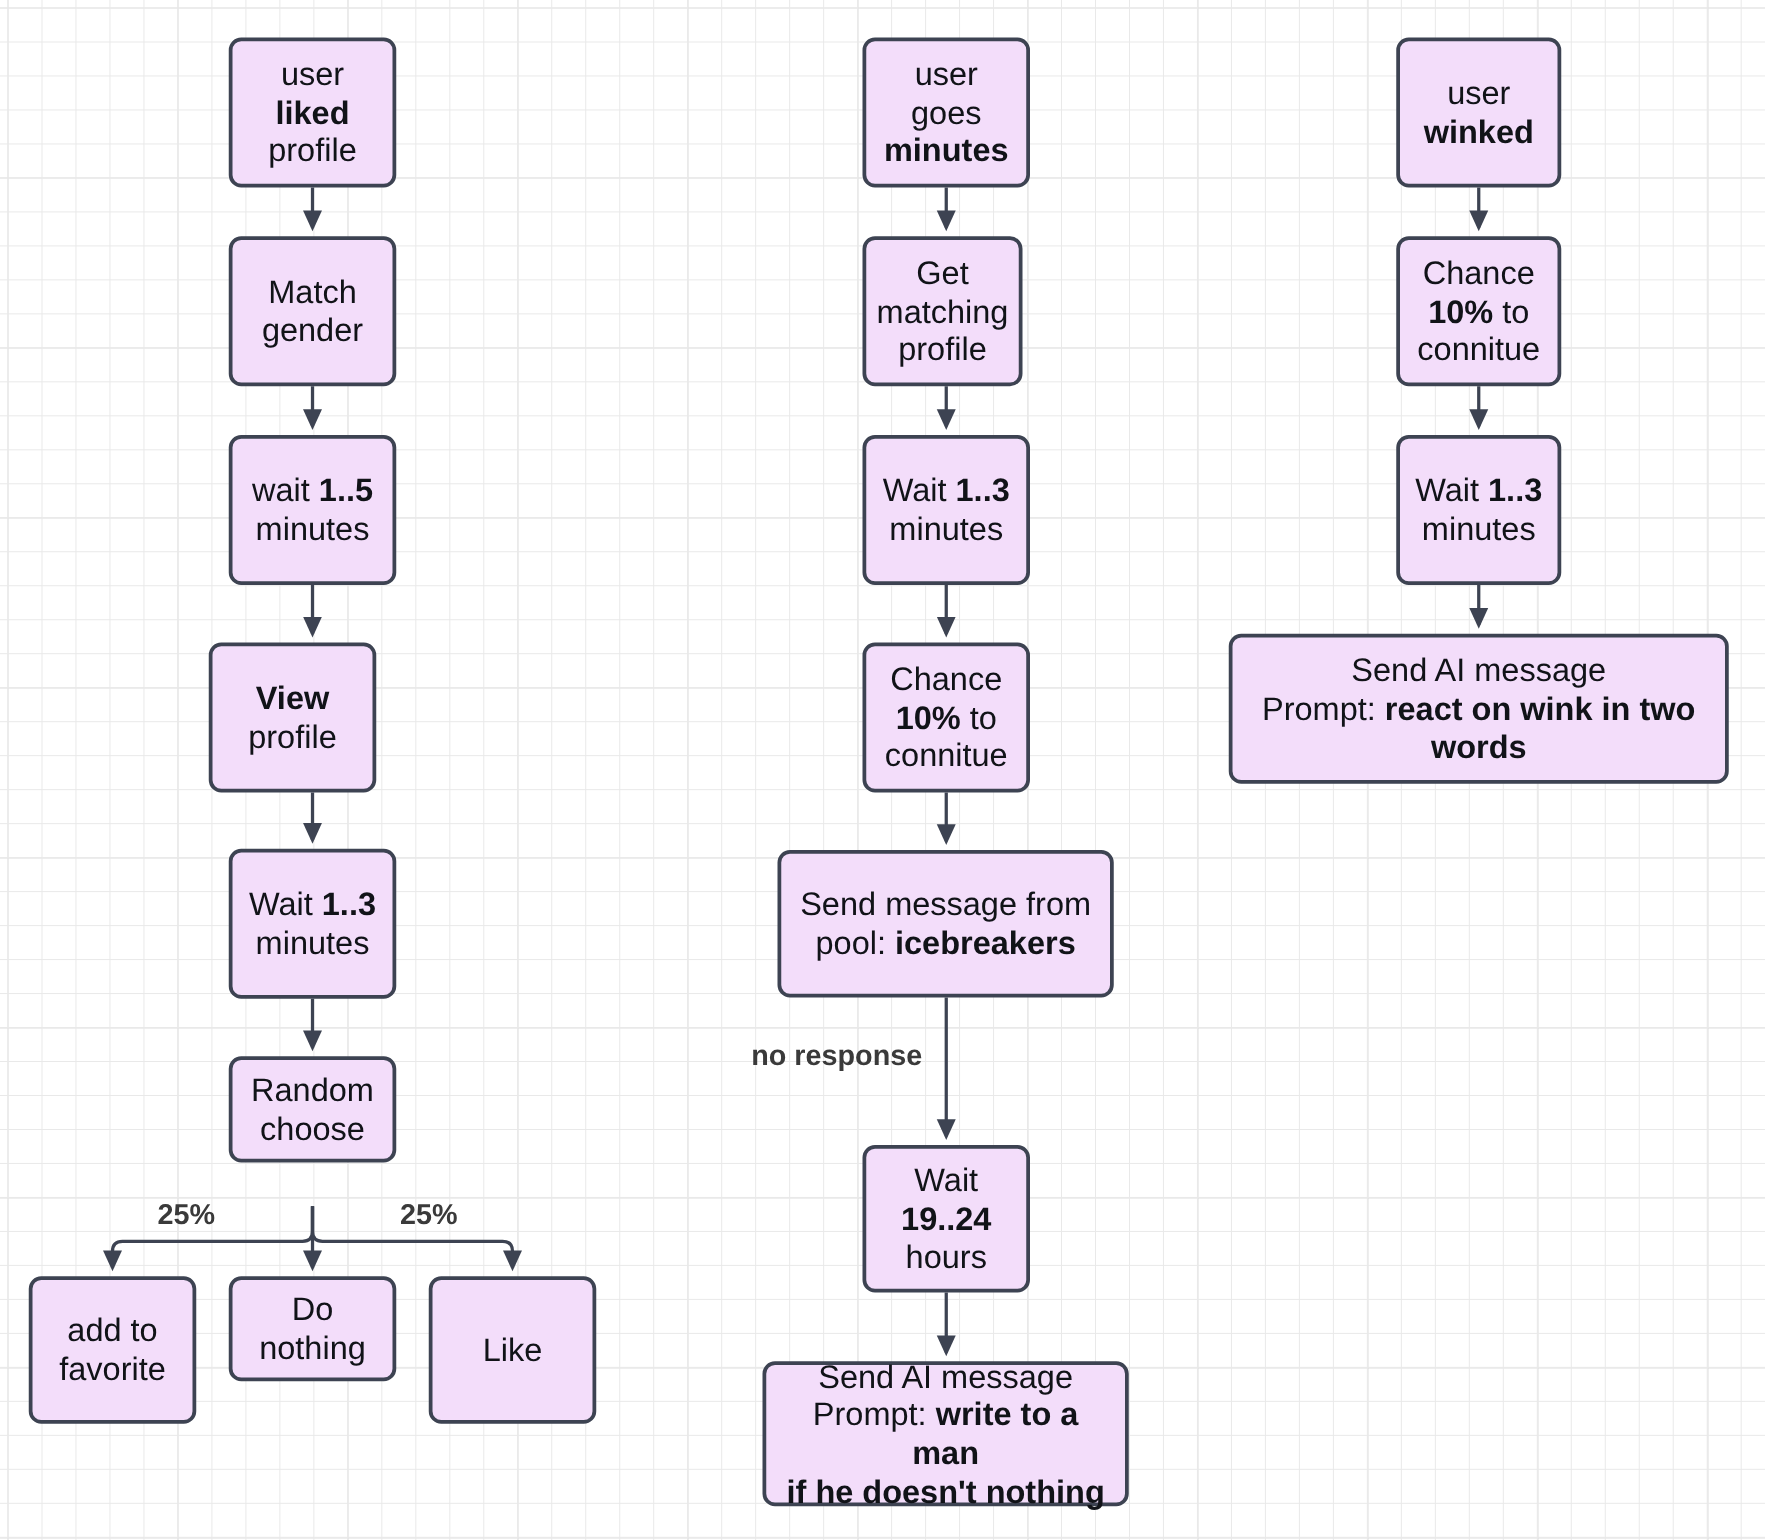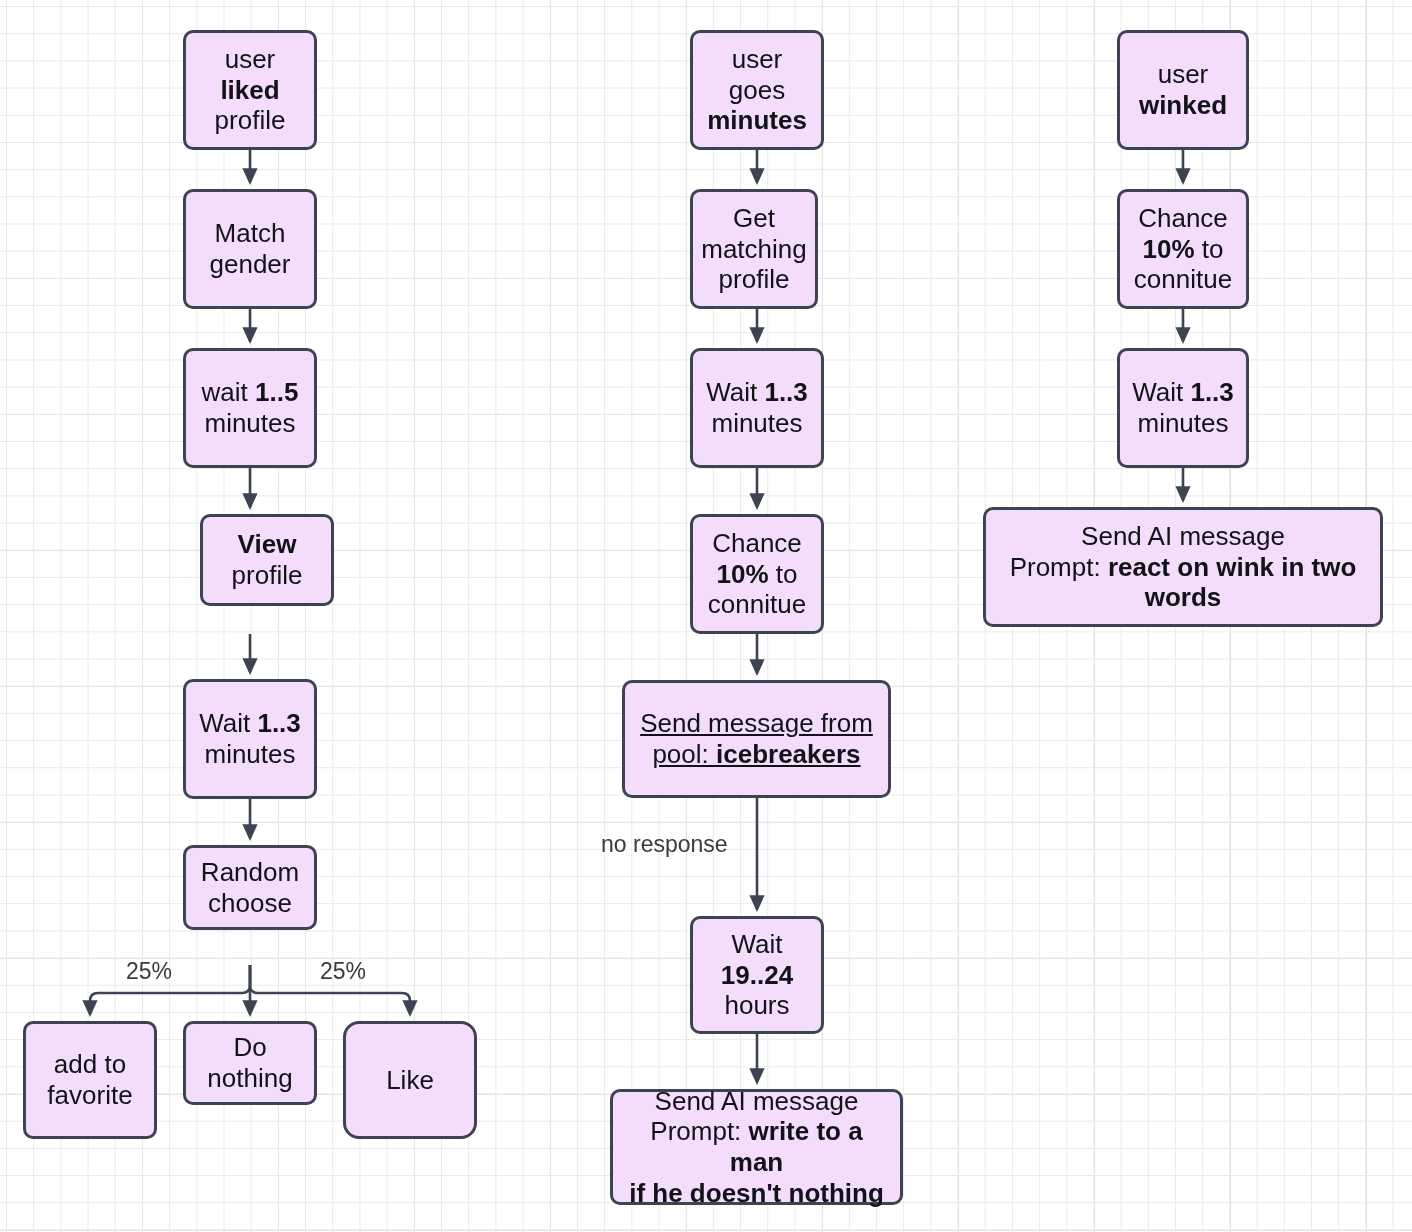--- a/index.html
+++ b/index.html
@@ -48,21 +48,21 @@
     font-size: 26px;
     line-height: 1.18;
     padding: 2px 8px;
     z-index: 2;
   }
   .node .txt { display: block; width: 100%; }
   .node b { font-weight: bold; }
   .edge-label {
     position: absolute;
     font-size: 23px;
-    font-weight: normal;
+    font-weight: bold;
     color: #3a3a3a;
     white-space: nowrap;
     z-index: 3;
   }
 </style>
 </head>
 <body>
 
 <div id="canvas">
 
@@ -100,51 +100,51 @@
   <div id="nodes">
       <div class="node" style="left: 183px; top: 30px; width: 134px; height: 120px;">
         <span class="txt">user<br><b>liked</b><br>profile</span>
       </div>
       <div class="node" style="left: 183px; top: 189px; width: 134px; height: 120px;">
         <span class="txt">Match<br>gender</span>
       </div>
       <div class="node" style="left: 183px; top: 348px; width: 134px; height: 120px;">
         <span class="txt">wait <b>1..5</b><br>minutes</span>
       </div>
-      <div class="node" style="left: 200px; top: 514px; width: 134px; height: 92px;">
+      <div class="node" style="left: 167px; top: 514px; width: 134px; height: 120px;">
         <span class="txt"><b>View</b><br>profile</span>
       </div>
       <div class="node" style="left: 183px; top: 679px; width: 134px; height: 120px;">
         <span class="txt">Wait <b>1..3</b><br>minutes</span>
       </div>
       <div class="node" style="left: 183px; top: 845px; width: 134px; height: 85px;">
         <span class="txt">Random<br>choose</span>
       </div>
       <div class="node" style="left: 23px; top: 1021px; width: 134px; height: 118px;">
         <span class="txt">add to<br>favorite</span>
       </div>
       <div class="node" style="left: 183px; top: 1021px; width: 134px; height: 84px;">
         <span class="txt">Do<br>nothing</span>
       </div>
-      <div class="node" style="left: 343px; top: 1021px; width: 134px; height: 118px; border-radius: 16px;">
+      <div class="node" style="left: 343px; top: 1021px; width: 134px; height: 118px;">
         <span class="txt">Like</span>
       </div>
       <div class="node" style="left: 690px; top: 30px; width: 134px; height: 120px;">
         <span class="txt">user<br>goes<br><b>minutes</b></span>
       </div>
       <div class="node" style="left: 690px; top: 189px; width: 128px; height: 120px;">
         <span class="txt">Get<br>matching<br>profile</span>
       </div>
       <div class="node" style="left: 690px; top: 348px; width: 134px; height: 120px;">
         <span class="txt">Wait <b>1..3</b><br>minutes</span>
       </div>
       <div class="node" style="left: 690px; top: 514px; width: 134px; height: 120px;">
         <span class="txt">Chance<br><b>10%</b> to<br>connitue</span>
       </div>
-      <div class="node" style="left: 622px; top: 680px; width: 269px; height: 118px; text-decoration: underline;">
+      <div class="node" style="left: 622px; top: 680px; width: 269px; height: 118px;">
         <span class="txt">Send message from<br>pool: <b>icebreakers</b></span>
       </div>
       <div class="node" style="left: 690px; top: 916px; width: 134px; height: 118px;">
         <span class="txt">Wait<br><b>19..24</b><br>hours</span>
       </div>
       <div class="node" style="left: 610px; top: 1089px; width: 293px; height: 116px;">
         <span class="txt">Send AI message<br>Prompt: <b>write to a man</b><br><b>if he doesn't nothing</b></span>
       </div>
       <div class="node" style="left: 1117px; top: 30px; width: 132px; height: 120px;">
         <span class="txt">user<br><b>winked</b></span>

